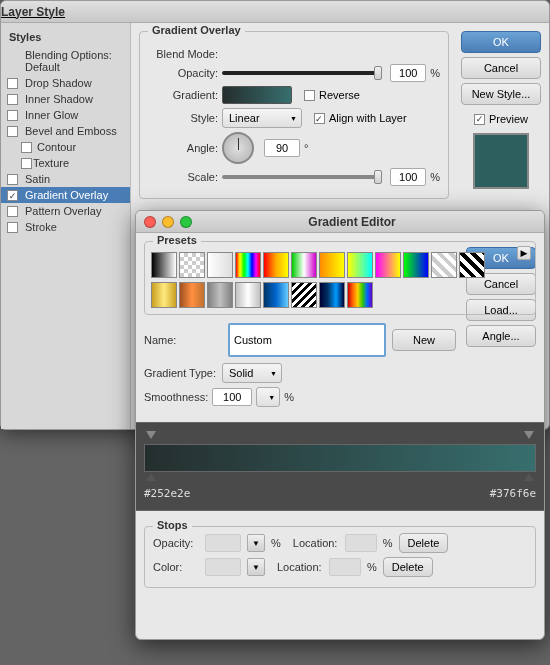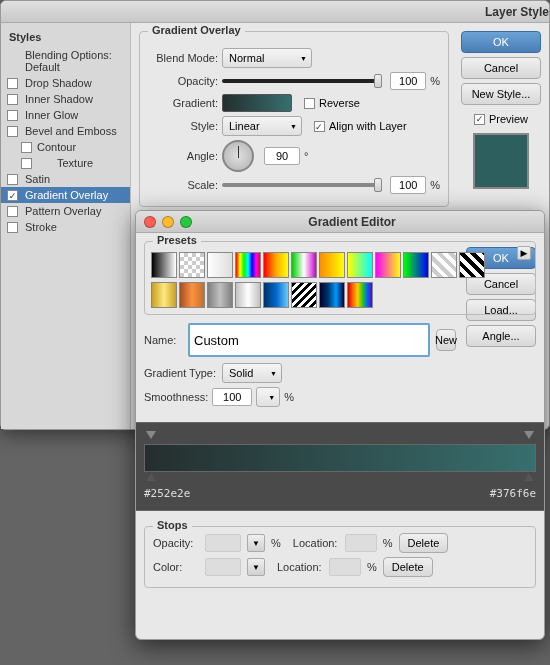--- a/index.html
+++ b/index.html
@@ -25,21 +25,22 @@
       box-shadow: 0 4px 20px rgba(0,0,0,0.5);
     }
 
     .title-bar {
       height: 22px;
       background: linear-gradient(to bottom, #e0e0e0, #c8c8c8);
       border-bottom: 1px solid #aaa;
       border-radius: 6px 6px 0 0;
       display: flex;
       align-items: center;
-      justify-content: flex-end;
+      justify-content: flex-start;
+      text-decoration: underline;
     }
     .title-bar span {
       font-size: 12px;
       font-weight: bold;
       color: #333;
     }
 
     .window-body {
       display: flex;
       height: calc(100% - 22px);
@@ -376,26 +377,27 @@
     .ge-name-label {
       font-size: 11px;
       color: #333;
       min-width: 38px;
     }
     .ge-name-input {
       flex: 1;
       height: 20px;
       border: 2px solid #6ba3d6;
       border-radius: 2px;
-      font-size: 13px;
+      font-size: 11px;
       padding: 15px 4px;
       background: white;
+      margin-left: 40px;
     }
     .ge-new-btn {
-      width: 20px;
+      width: 64px;
       height: 22px;
       background: linear-gradient(to bottom, #f0f0f0, #d8d8d8);
       border: 1px solid #aaa;
       border-radius: 4px;
       font-size: 11px;
       cursor: pointer;
       display: flex;
       align-items: center;
       justify-content: center;
     }
@@ -521,21 +523,21 @@
         <span>Inner Glow</span>
       </div>
       <div class="sidebar-item">
         <div class="checkbox"></div>
         <span>Bevel and Emboss</span>
       </div>
       <div class="sidebar-item" style="padding-left:36px">
         <div class="checkbox" style="left:20px"></div>
         <span>Contour</span>
       </div>
-      <div class="sidebar-item" style="padding-left:56px">
+      <div class="sidebar-item" style="padding-left:32px">
         <div class="checkbox" style="left:20px"></div>
         <span>Texture</span>
       </div>
       <div class="sidebar-item">
         <div class="checkbox"></div>
         <span>Satin</span>
       </div>
       <div class="sidebar-item active">
         <div class="checkbox checked"></div>
         <span>Gradient Overlay</span>
@@ -565,23 +567,20 @@
           <div class="preview-box"></div>
         </div>
       </div>
 
       <div style="border:1px solid #bbb; border-radius:4px; padding:8px; margin-right:92px; position:relative; margin-top:0px">
         <div style="position:absolute; top:-8px; left:8px; background:#e8e8e8; padding:0 4px; font-size:11px; font-weight:bold; color:#333">Gradient Overlay</div>
         <div style="height:8px"></div>
 
         <div class="field-row">
           <span class="field-label">Blend Mode:</span>
-          <div class="dropdown">
-            <span>Normal</span>
-          </div>
         </div>
 
         <div class="field-row">
           <span class="field-label">Opacity:</span>
           <div style="flex:1; height:4px; background:#222; border-radius:2px; position:relative; margin-right:4px">
             <div style="width:8px; height:14px; background:linear-gradient(to bottom,#f0f0f0,#d0d0d0); border:1px solid #888; border-radius:2px; position:absolute; right:0; top:-5px"></div>
           </div>
           <input class="number-input" type="text" value="100" style="">
           <span class="unit-label">%</span>
         </div>

